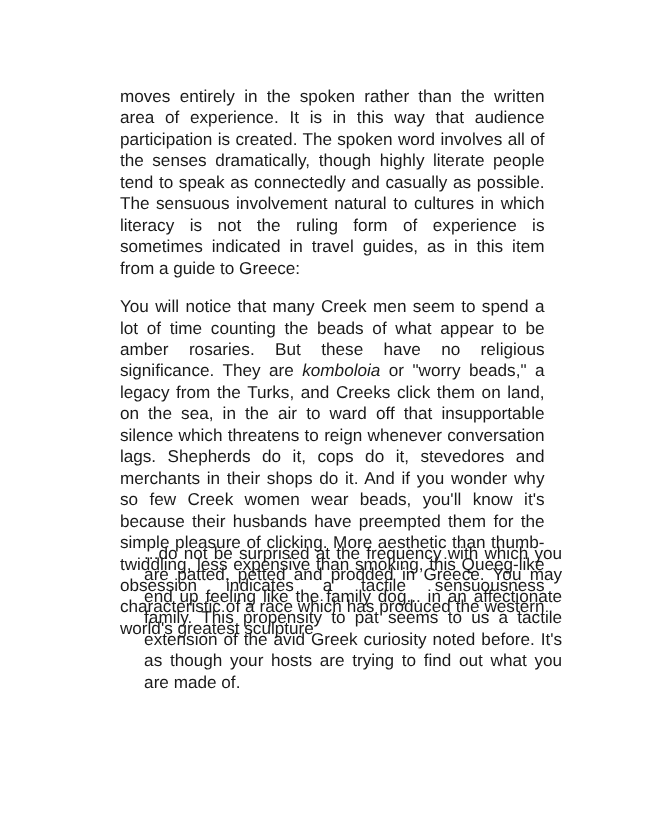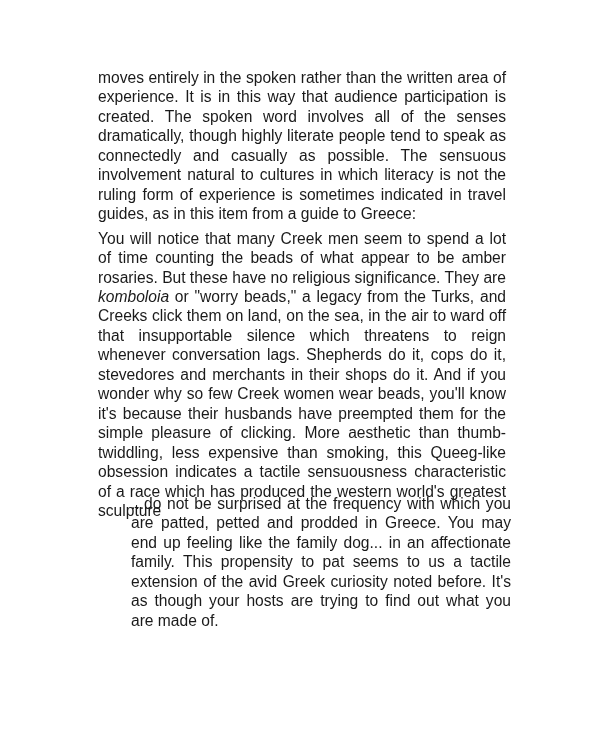--- a/index.html
+++ b/index.html
@@ -3,21 +3,21 @@
 <meta charset="utf-8">
 <style>
   html, body { margin: 0; padding: 0; background: #ffffff; }
   body { width: 600px; height: 750px; position: relative; overflow: hidden; }
   .page { position: absolute; left: 0; top: 0; width: 600px; height: 750px; background: #fff; }
   .col {
     position: absolute; left: 93px; top: 63px; width: 418px;
     font-family: "Liberation Sans", sans-serif; font-size: 15.6px;
     line-height: 19.45px; color: #1a1a1a; text-align: justify;
   }
-  .col p { margin: 5px; }
+  .col p { margin: 16px; }
   .col p.last-left { text-align-last: left; }
   .quote {
     position: absolute; left: 131px; top: 494px; width: 380px;
     font-family: "Liberation Sans", sans-serif; font-size: 15.6px;
     line-height: 19.45px; color: #1a1a1a; text-align: justify;
   }
   .quote p { margin: 0; }
   em { }
 </style>
 </head>

